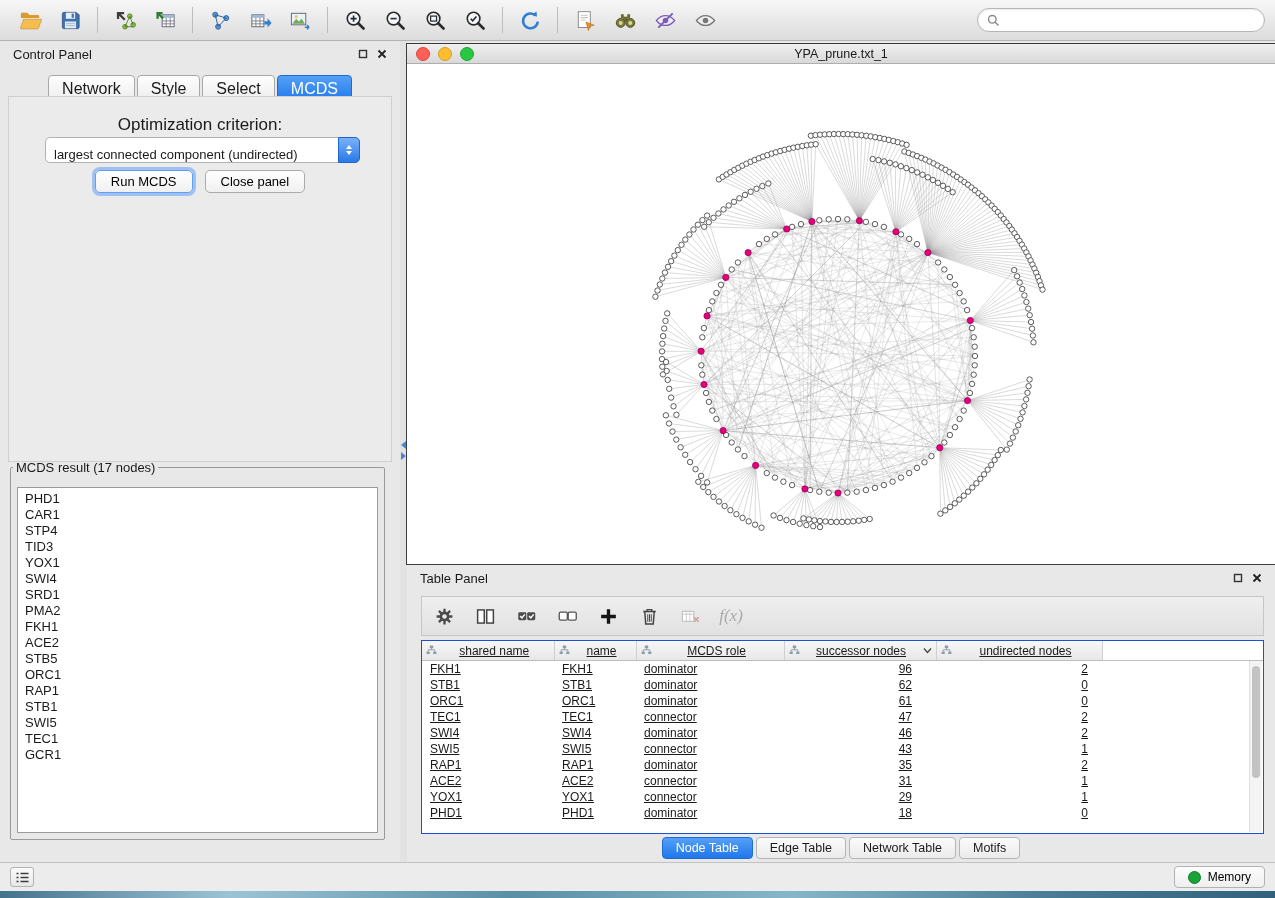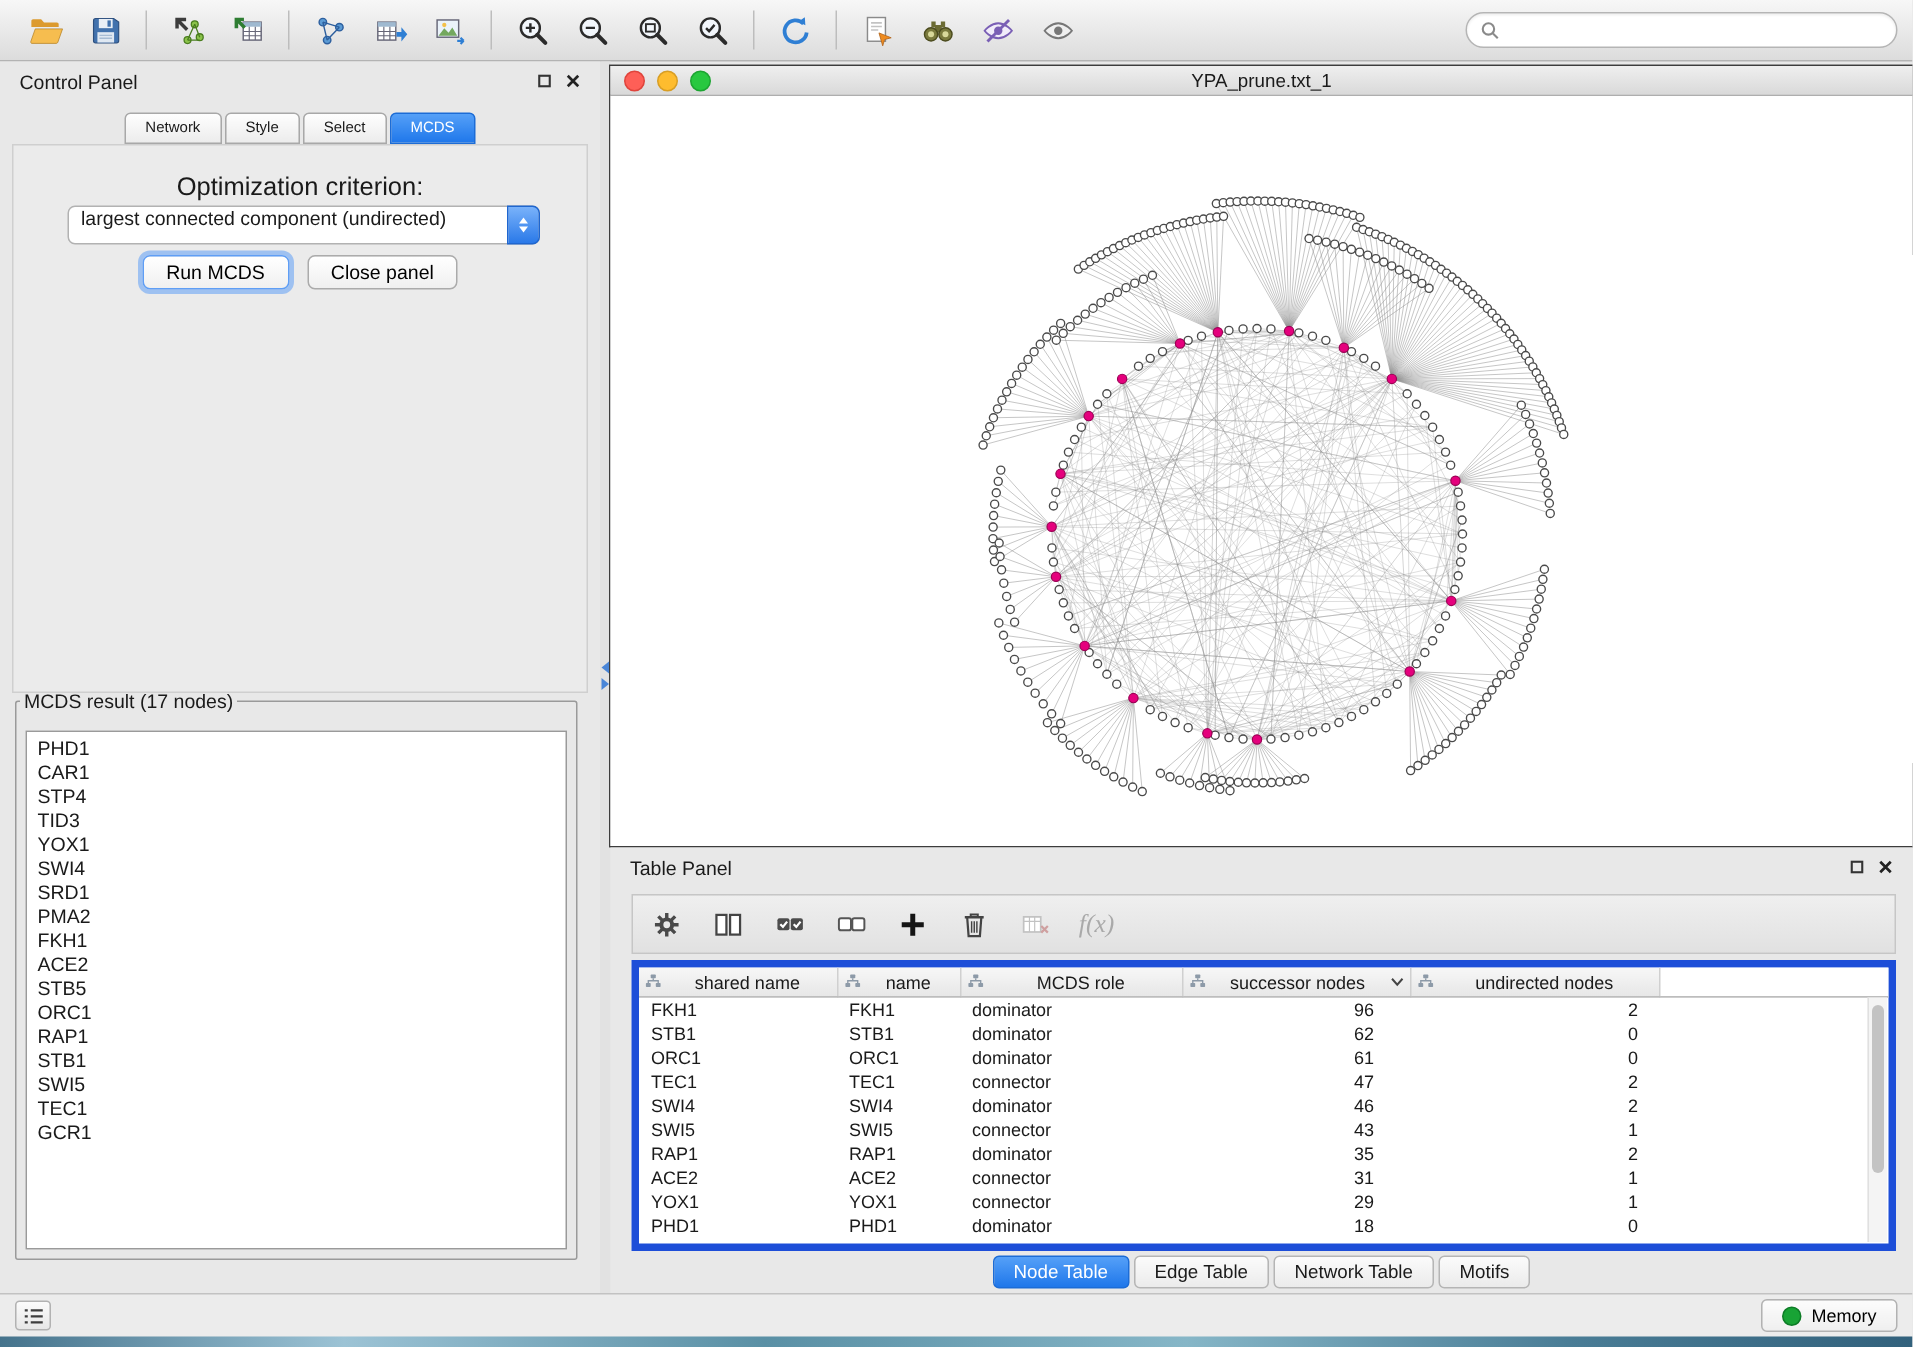--- a/index.html
+++ b/index.html
@@ -20,28 +20,28 @@
     padding:0 9px;box-shadow:inset 0 1px 2px rgba(0,0,0,.08);}
   .tb-search input{border:none;outline:none;flex:1;font-size:12px;background:transparent;
     font-family:"Liberation Sans",sans-serif;margin-left:5px;}
   
   .control-panel{position:absolute;left:0;top:41px;width:400px;bottom:36px;
     background:#e8e8e8;border-right:1px solid #b0b0b0;}
   .panel-header{height:26px;display:flex;align-items:center;padding:0 13px;font-size:13px;}
   .ph-buttons{margin-left:auto;display:flex;gap:9px;align-items:center;}
   .ph-btn{border:none;background:transparent;padding:0;display:flex;align-items:center;}
   .cp-tabs{position:absolute;top:34px;left:0;right:0;display:flex;justify-content:center;}
-  .cp-tab{font-size:10px;padding:4px 13px;background:linear-gradient(#fefefe,#ececec);
+  .cp-tab{font-size:16px;padding:4px 13px;background:linear-gradient(#fefefe,#ececec);
     border:1px solid #a8a8a8;border-radius:4px 4px 0 0;margin:0 1px;color:#1a1a1a;}
   .cp-tab.active{background:linear-gradient(#55a0f8,#1f77ea);color:#fff;border-color:#1c6cd6;}
   .cp-pane{position:absolute;top:55px;left:8px;right:8px;height:364px;
     background:#ebebeb;border:1px solid #cfcfcf;}
   .opt-label{position:absolute;top:18px;left:0;right:0;text-align:center;font-size:17px;}
   .dropdown{position:absolute;top:40px;left:36px;width:313px;height:24px;background:#fff;
-    border:1px solid #b2b2b2;border-radius:5px;display:flex;align-items:flex-start;font-size:13px;}
+    border:1px solid #b2b2b2;border-radius:5px;display:flex;align-items:flex-end;font-size:13px;}
   .dropdown .dd-text{flex:1;padding:0 8px;white-space:nowrap;overflow:hidden;}
   .dd-stepper{width:20px;height:24px;margin:-1px -1px -1px 0;border-radius:0 5px 5px 0;
     background:linear-gradient(#79b2fa,#2a79e8);display:flex;flex-direction:column;
     align-items:center;justify-content:center;gap:2px;border:1px solid #1f66cf;}
   .dd-up{width:0;height:0;border-left:3.5px solid transparent;border-right:3.5px solid transparent;
     border-bottom:4.5px solid #fff;}
   .dd-down{width:0;height:0;border-left:3.5px solid transparent;border-right:3.5px solid transparent;
     border-top:4.5px solid #fff;}
   .btn-row{position:absolute;top:73px;left:0;right:0;display:flex;justify-content:center;gap:12px;}
   .mac-btn{font-size:13px;padding:3px 15px;background:linear-gradient(#ffffff,#f0f0f0);
@@ -75,21 +75,21 @@
   .net-canvas svg{display:block;}
   
   .table-panel{position:absolute;left:407px;top:565px;right:0;bottom:36px;background:#e8e8e8;}
   .tp-toolbar{position:absolute;left:14px;right:11px;top:31px;height:38px;
     background:linear-gradient(#efefef,#e1e1e1);border:1px solid #c6c6c6;
     display:flex;align-items:center;padding:0 10px;gap:17px;}
   .tp-btn{border:none;background:transparent;padding:0;width:24px;height:26px;display:flex;
     align-items:center;justify-content:center;text-align:right;}
   .fx{font-family:"Liberation Serif",serif;font-style:italic;font-size:17px;color:#a9a9a9;}
   .tp-table-wrap{position:absolute;left:14px;right:11px;top:75px;bottom:28px;background:#fff;
-    border:5px solid #1d4ed8;overflow:hidden;}
+    border:1px solid #1d4ed8;overflow:hidden;text-decoration:underline;}
   table.nodetable{border-collapse:collapse;table-layout:fixed;width:100%;font-size:12px;}
   table.nodetable th{height:19px;font-weight:normal;background:linear-gradient(#f7f7f7,#e7e7e7);
     border-right:1px solid #d0d0d0;border-bottom:1px solid #bdbdbd;padding:0 4px;}
   table.nodetable th.th-filler{background:#fff;border-right:none;}
   .th-inner{display:flex;align-items:center;width:100%;}
   .th-label{flex:1;text-align:center;white-space:nowrap;overflow:hidden;}
   .th-type{display:flex;margin-right:2px;}
   .th-chev{display:flex;margin-left:2px;}
   table.nodetable td{height:16px;padding:0 8px;white-space:nowrap;overflow:hidden;}
   table.nodetable td.num{text-align:right;}

